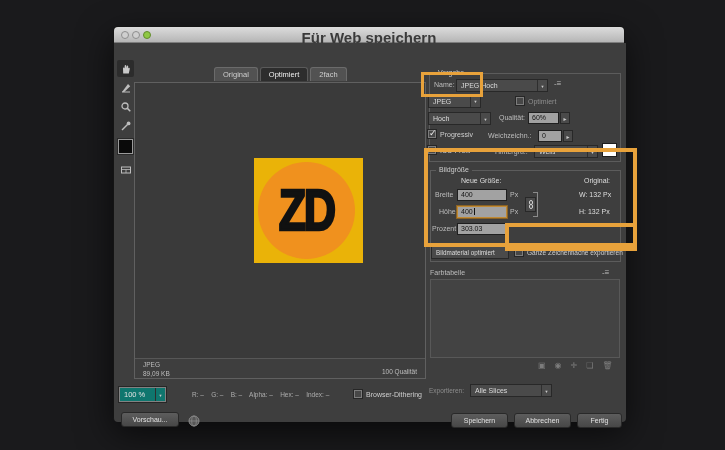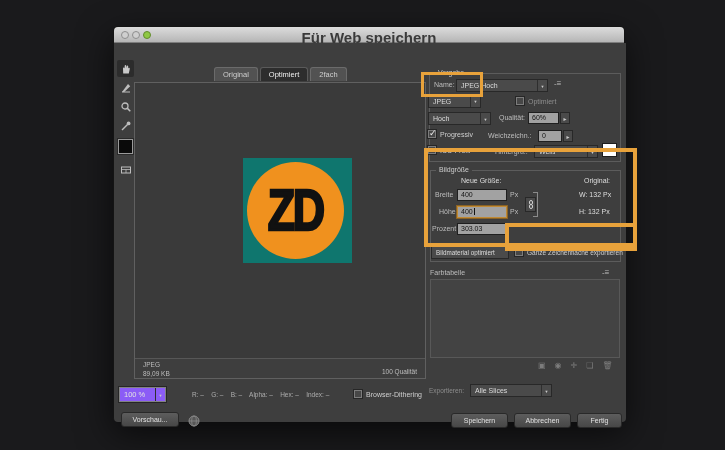--- a/index.html
+++ b/index.html
@@ -33,35 +33,35 @@
   .tabs { position:absolute; left:100px; top:24px; display:flex; gap:2px; }
   .tab { height:14px; padding:0 8px; font-size:7.5px; line-height:13px; color:#cfcfcf;
          background:#525252; border:1px solid #6b6b6b; border-bottom:none;
          border-radius:3px 3px 0 0; }
   .tab.active { background:#2d2d2d; color:#f0f0f0; border-color:#5a5a5a; }
 
   
   .preview-box { position:absolute; left:20px; top:39px; width:292px; height:297px;
                  border:1px solid #606060; background:#3a3a3a; }
   .canvas { position:absolute; left:0; top:0; width:100%; height:276px; }
-  .img-square { position:absolute; left:108px; top:75px; width:109px; height:105px;
-                background:#0f766e; }
+  .img-square { position:absolute; left:119px; top:75px; width:109px; height:105px;
+                background:#eab308; }
   .logo-circle { position:absolute; left:4px; top:4px; width:97px; height:97px;
                  border-radius:50%; background:#f0911e; display:flex; align-items:center;
                  justify-content:center; }
   .logo-text { font-size:56px; font-weight:bold; color:#111; letter-spacing:-3px;
                transform:scaleX(0.8) scaleY(1.02); -webkit-text-stroke:2.5px #111; }
   .status { position:absolute; left:0; bottom:0; width:100%; height:20px;
             border-top:1px solid #575757; background:#3e3e3e; }
   .status .fmt { position:absolute; left:8px; top:2px; font-size:6.5px; color:#bdbdbd; line-height:1.35; white-space:pre-line; }
   .status .qual { position:absolute; right:8px; bottom:3px; font-size:6.5px; color:#bdbdbd; }
 
   
   .zoom-select { position:absolute; left:5px; top:344px; width:47px; height:15px;
-                 background:#8b5cf6; border:1px solid #828282; outline:1px solid #262626;
+                 background:#0f766e; border:1px solid #828282; outline:1px solid #262626;
                  display:flex; align-items:center; }
   .zoom-select .val { flex:1; font-size:7.5px; color:#e2e2e2; padding-left:4px; }
   .dd-arr { width:10px; height:100%; border-left:1px solid #2e2e2e; display:flex;
             align-items:center; justify-content:center; }
   .dd-arr::after { content:"▼"; font-size:5px; color:#c9c9c9; transform:scale(.8); }
   .readout { position:absolute; left:78px; top:348px; font-size:6.5px; color:#aeaeae; white-space:pre; }
   .checkrow { position:absolute; display:flex; align-items:center; gap:4px; }
   .cb { width:8px; height:8px; background:#474747; border:1px solid #7c7c7c;
         outline:1px solid #262626; position:relative; flex:none; }
   .cb.checked::after { content:"✓"; position:absolute; left:0px; top:-3px; font-size:9px; color:#eee; }

